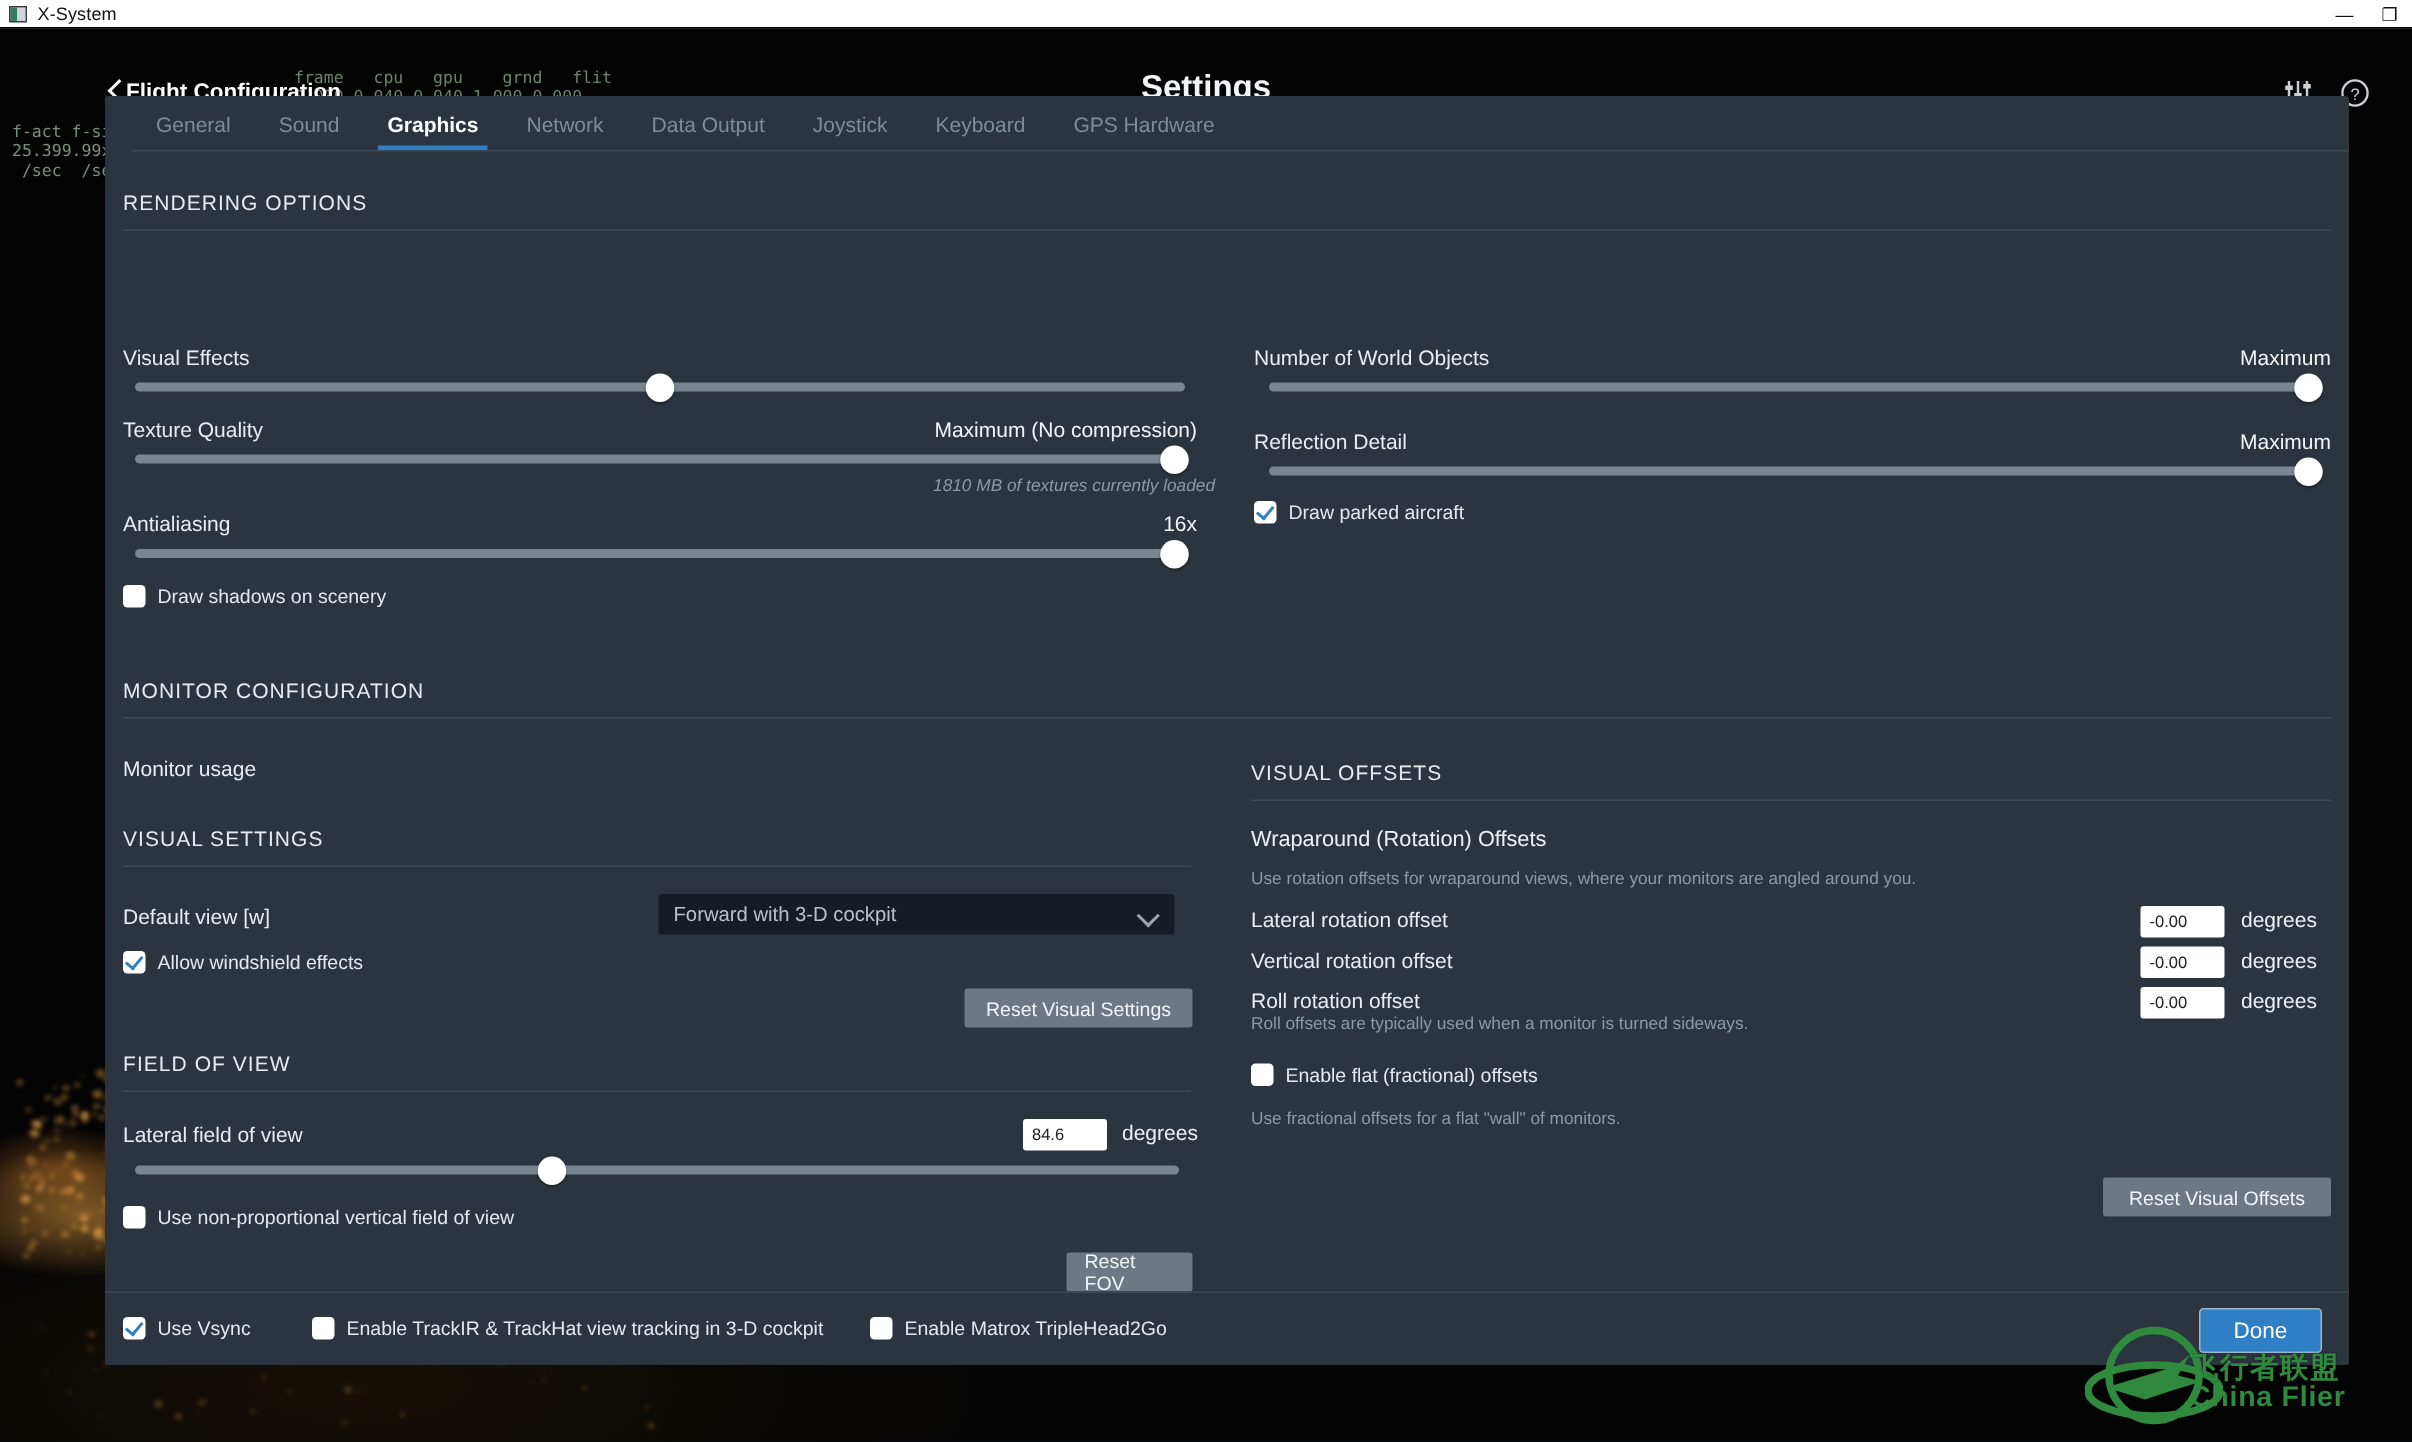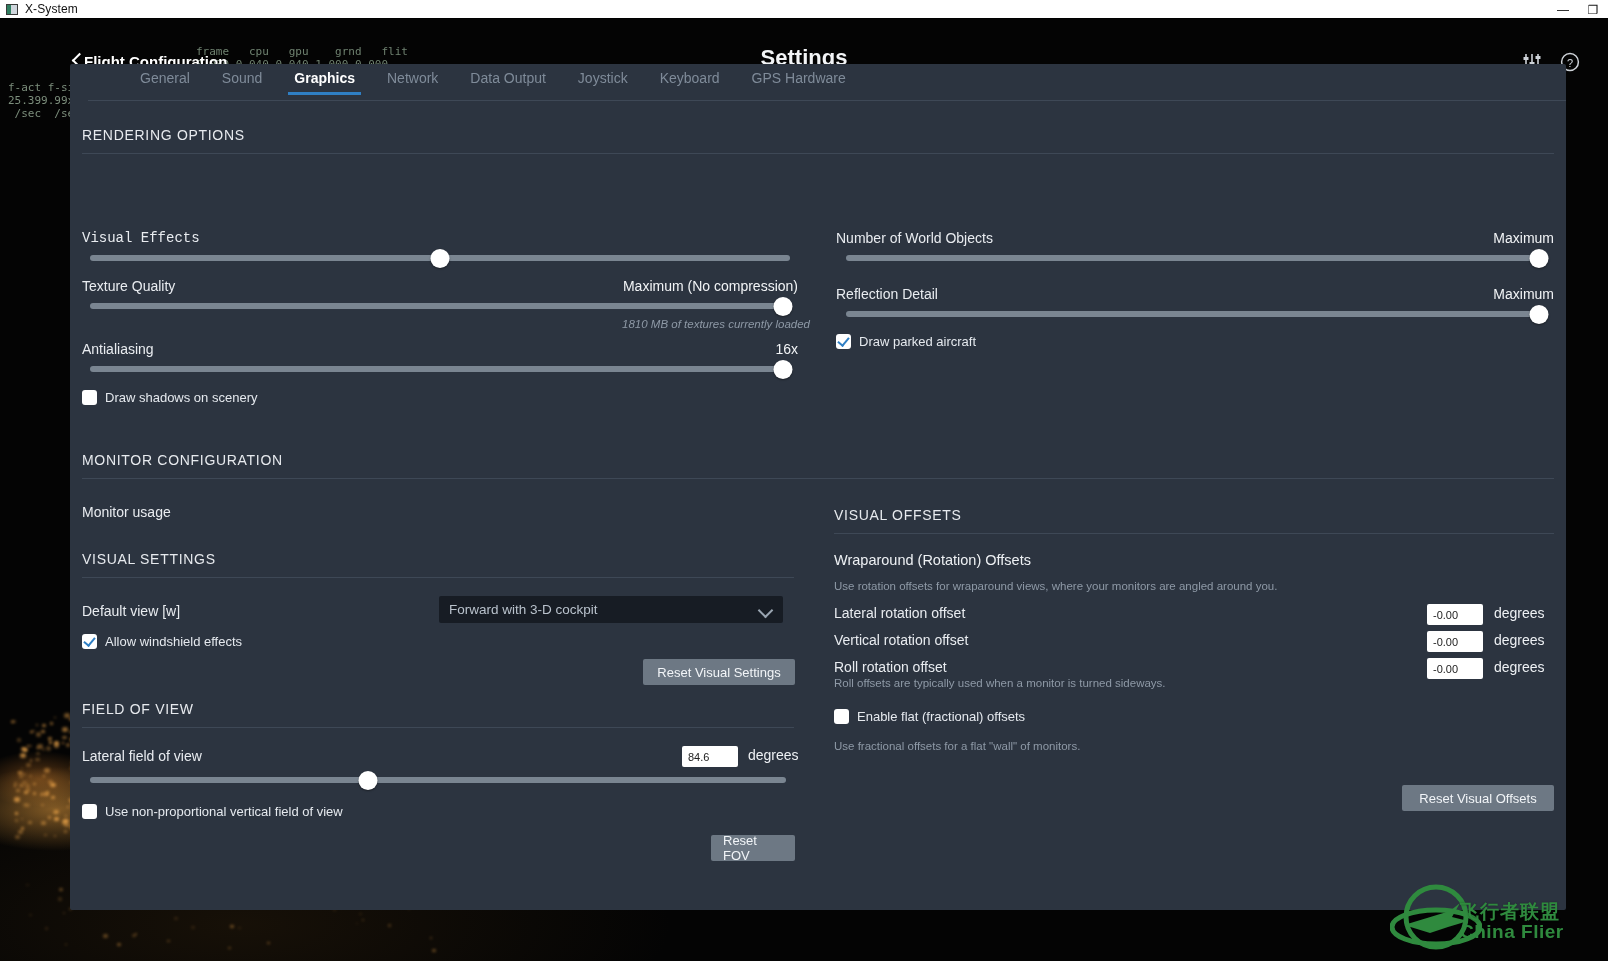--- a/index.html
+++ b/index.html
@@ -88,21 +88,21 @@
   .hdr-icon { cursor: pointer; opacity: .92; }
 
   
   #settings-panel {
     position: absolute; left: 70px; top: 64px; width: 1496px; height: 846px;
     background: #2c3440;
     border-radius: 2px;
   }
   #tabbar {
     position: absolute; left: 0; top: 0; width: 100%; height: 36px;
-    display: flex; align-items: center; padding-left: 18px; gap: 0; margin-left: 36px;
+    display: flex; align-items: flex-end; padding-left: 18px; gap: 0;
   }
   .tab {
     font-size: 14px; color: #7f8b99; padding: 0 16px 9px 16px;
     cursor: pointer; position: relative; white-space: nowrap;
   }
   .tab.active { color: #ffffff; font-weight: bold; }
   .tab.active::after {
     content: ""; position: absolute; left: 10px; right: 10px; bottom: 0;
     height: 3px; background: #2f7fc4;
   }
@@ -466,21 +466,21 @@
       <div class="tab">Keyboard</div>
       <div class="tab">GPS Hardware</div>
     </div>
   <div id="tab-underline"></div>
 
   <div id="panel-body">
 
     <div class="section-title" style="position:absolute;left:12px;top:26px;">RENDERING OPTIONS</div>
     <div class="section-rule" style="position:absolute;left:12px;top:52px;width:1472px;"></div>
 
-    <div class="row-label" style="position:absolute;left:12px;top:129px;font-family:Liberation Mono, monospace;">Visual Effects</div>
+    <div class="row-label" style="position:absolute;left:12px;top:129px;">Visual Effects</div>
     <div class="slider" id="sl-visual-effects" style="left:20px;top:148px;width:700px;">
       <div class="track"></div>
       <div class="knob" style="left: 50%;"></div>
     </div>
 
     <div class="row-label" style="position:absolute;left:12px;top:177px;">Texture Quality</div>
     <div class="row-value" style="position:absolute;left:12px;top:177px;width:716px;text-align:right;">Maximum (No compression)</div>
     <div class="slider" id="sl-texture-quality" style="left:20px;top:196px;width:700px;">
       <div class="track"></div>
       <div class="knob" style="left: 99%;"></div>
@@ -581,20 +581,36 @@
       <div class="box"></div>
       <div class="lbl">Enable flat (fractional) offsets</div>
     </div>
 
     <div class="hint-text" style="position:absolute;left:764px;top:639px;">Use fractional offsets for a flat "wall" of monitors.</div>
 
     <div class="btn" style="left:1332px;top:684px;width:152px;">Reset Visual Offsets</div>
 
   </div>
 
+  <div id="bottom-bar">
+    <div class="cbx checked" id="cb-vsync" style="left:12px;top:16px;">
+      <div class="box"></div>
+      <div class="lbl">Use Vsync</div>
+    </div>
+    <div class="cbx" id="cb-trackir" style="left:138px;top:16px;">
+      <div class="box"></div>
+      <div class="lbl">Enable TrackIR &amp; TrackHat view tracking in 3-D cockpit</div>
+    </div>
+    <div class="cbx" id="cb-matrox" style="left:510px;top:16px;">
+      <div class="box"></div>
+      <div class="lbl">Enable Matrox TripleHead2Go</div>
+    </div>
+
+    <div id="done-button">Done</div>
+  </div>
 
 </div>
 
 <div id="watermark">
   <svg width="92" height="80" viewBox="0 0 92 80" style="position:absolute;left:0;top:14px;">
     <ellipse cx="46" cy="46" rx="44" ry="17" fill="none" stroke="#2f8a3e" stroke-width="5"></ellipse>
     <circle cx="46" cy="36" r="30" fill="none" stroke="#2f8a3e" stroke-width="5"></circle>
     <path d="M14 44 L60 30 L70 22 L62 36 L78 40 L58 46 L40 52 Z" fill="#2f8a3e"></path>
   </svg>
   <div id="watermark-cn">飞行者联盟</div>

